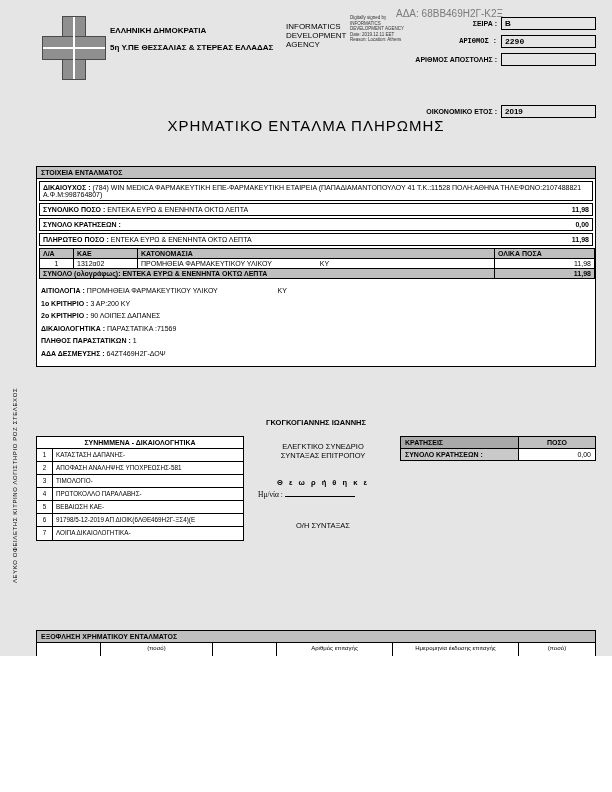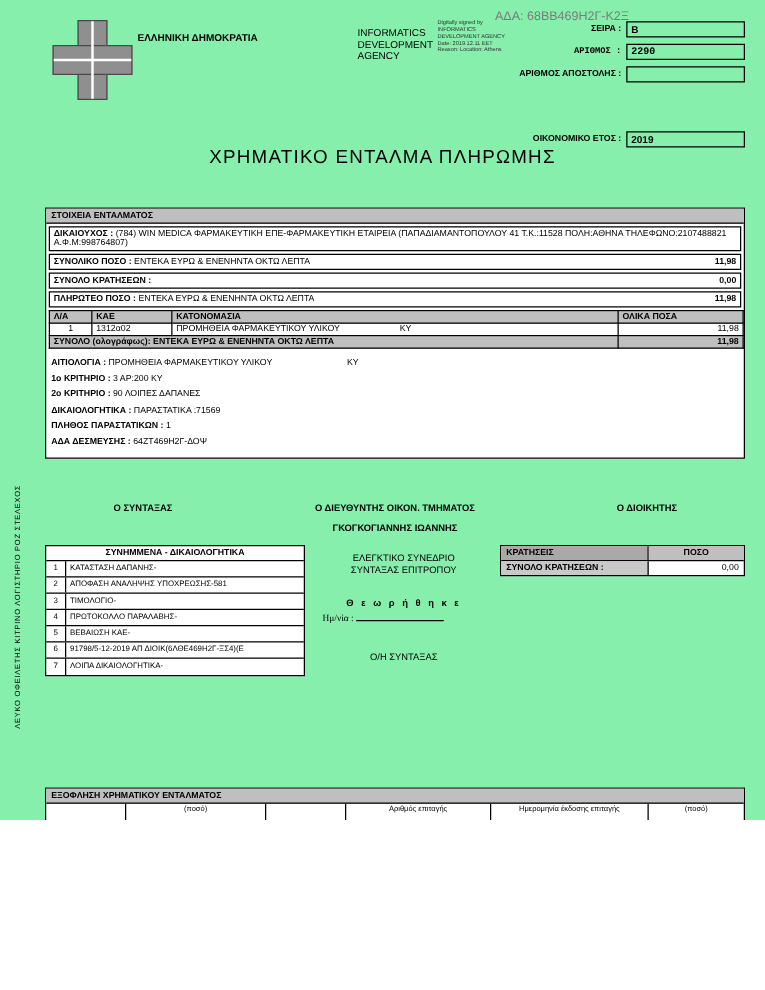--- a/index.html
+++ b/index.html
@@ -1,18 +1,18 @@
 <!DOCTYPE html>
 <html><head>
 <meta charset="utf-8">
 <style>
   * { box-sizing: border-box; margin: 0; padding: 0; }
   html,body { width: 612px; background: #fff; }
   body { font-family: "Liberation Sans", sans-serif; color: #000; }
-  .page { position: relative; width: 612px; height: 656px; background: #86efac; overflow: hidden; }
+  .page { position: relative; width: 612px; height: 656px; background: #e5e5e5; overflow: hidden; }
 
   
   .ada { position: absolute; top: 8px; left: 396px; font-size: 10px; color: #7a7a7a; white-space: nowrap; }
   .logo { position: absolute; left: 42px; top: 16px; width: 64px; height: 64px; }
   .logo .v { position: absolute; left: 20px; top: 0; width: 24px; height: 64px; background: #8f8f8f; border: 1px solid #4a4a4a; }
   .logo .h { position: absolute; left: 0; top: 20px; width: 64px; height: 24px; background: #8f8f8f; border: 1px solid #4a4a4a; }
   .logo .vl { position: absolute; left: 31px; top: 1px; width: 2px; height: 62px; background: #fff; }
   .logo .hl { position: absolute; left: 1px; top: 31px; width: 62px; height: 2px; background: #fff; }
   .org { position: absolute; left: 110px; top: 22px; font-size: 8px; font-weight: bold; line-height: 17px; white-space: nowrap; }
   .agency { position: absolute; left: 286px; top: 22px; width: 62px; font-size: 8px; line-height: 9px; }
@@ -109,20 +109,21 @@
 
   <div class="logo">
     <div class="v"></div>
     <div class="h"></div>
     <div class="vl"></div>
     <div class="hl"></div>
   </div>
 
   <div class="org">
     <div>ΕΛΛΗΝΙΚΗ ΔΗΜΟΚΡΑΤΙΑ</div>
+    <div>5η Υ.ΠΕ ΘΕΣΣΑΛΙΑΣ &amp; ΣΤΕΡΕΑΣ ΕΛΛΑΔΑΣ</div>
   </div>
 
   <div class="agency">INFORMATICS DEVELOPMENT AGENCY</div>
   <div class="stamp">Digitally signed by INFORMATICS DEVELOPMENT AGENCY Date: 2019.12.11 EET Reason: Location: Athens</div>
 
   <div class="fieldrow" style="top:16px;">
     <span class="flabel">ΣΕΙΡΑ :</span>
     <span class="fbox">Β</span>
   </div>
   <div class="fieldrow" style="top:34px;font-family:Liberation Mono, monospace;">
@@ -212,25 +213,20 @@
         <span class="lbl">ΠΛΗΘΟΣ ΠΑΡΑΣΤΑΤΙΚΩΝ :</span>
         <span>1</span>
       </div>
       <div>
         <span class="lbl">ΑΔΑ ΔΕΣΜΕΥΣΗΣ :</span>
         <span>64ΖΤ469Η2Γ-ΔΟΨ</span>
       </div>
     </div>
   </div>
 
-  <div class="sign-row">
-    <div class="s1">Ο ΣΥΝΤΑΞΑΣ</div>
-    <div class="s2">Ο ΔΙΕΥΘΥΝΤΗΣ ΟΙΚΟΝ. ΤΜΗΜΑΤΟΣ</div>
-    <div class="s3">Ο ΔΙΟΙΚΗΤΗΣ</div>
-  </div>
   <div class="sign-name">ΓΚΟΓΚΟΓΙΑΝΝΗΣ ΙΩΑΝΝΗΣ</div>
 
   <div class="attach">
     <div class="attach-title">ΣΥΝΗΜΜΕΝΑ - ΔΙΚΑΙΟΛΟΓΗΤΙΚΑ</div>
     <div class="attach-row">
       <div class="attach-num">1</div>
       <div class="attach-text">ΚΑΤΑΣΤΑΣΗ ΔΑΠΑΝΗΣ-</div>
     </div>
     <div class="attach-row">
       <div class="attach-num">2</div>

